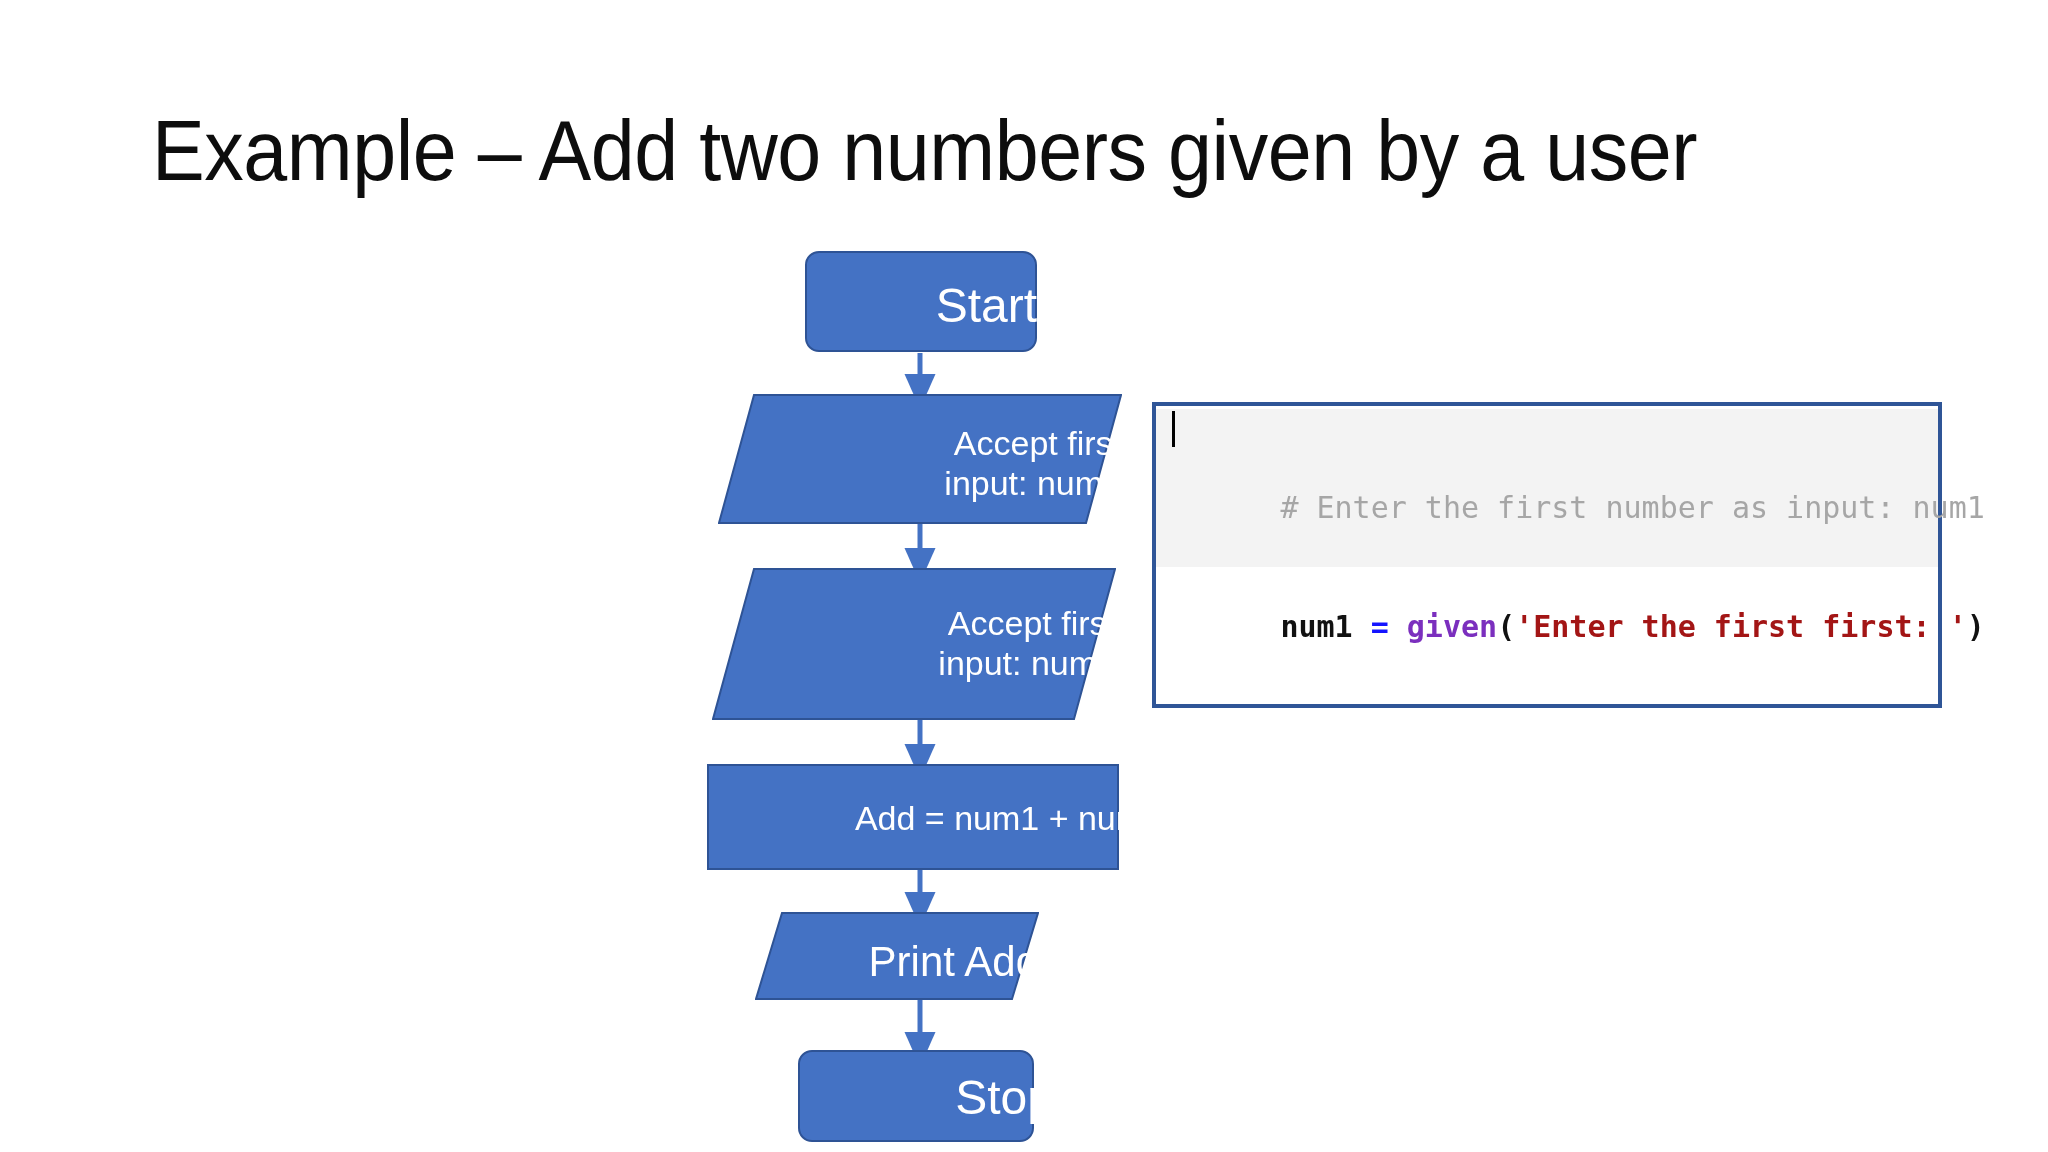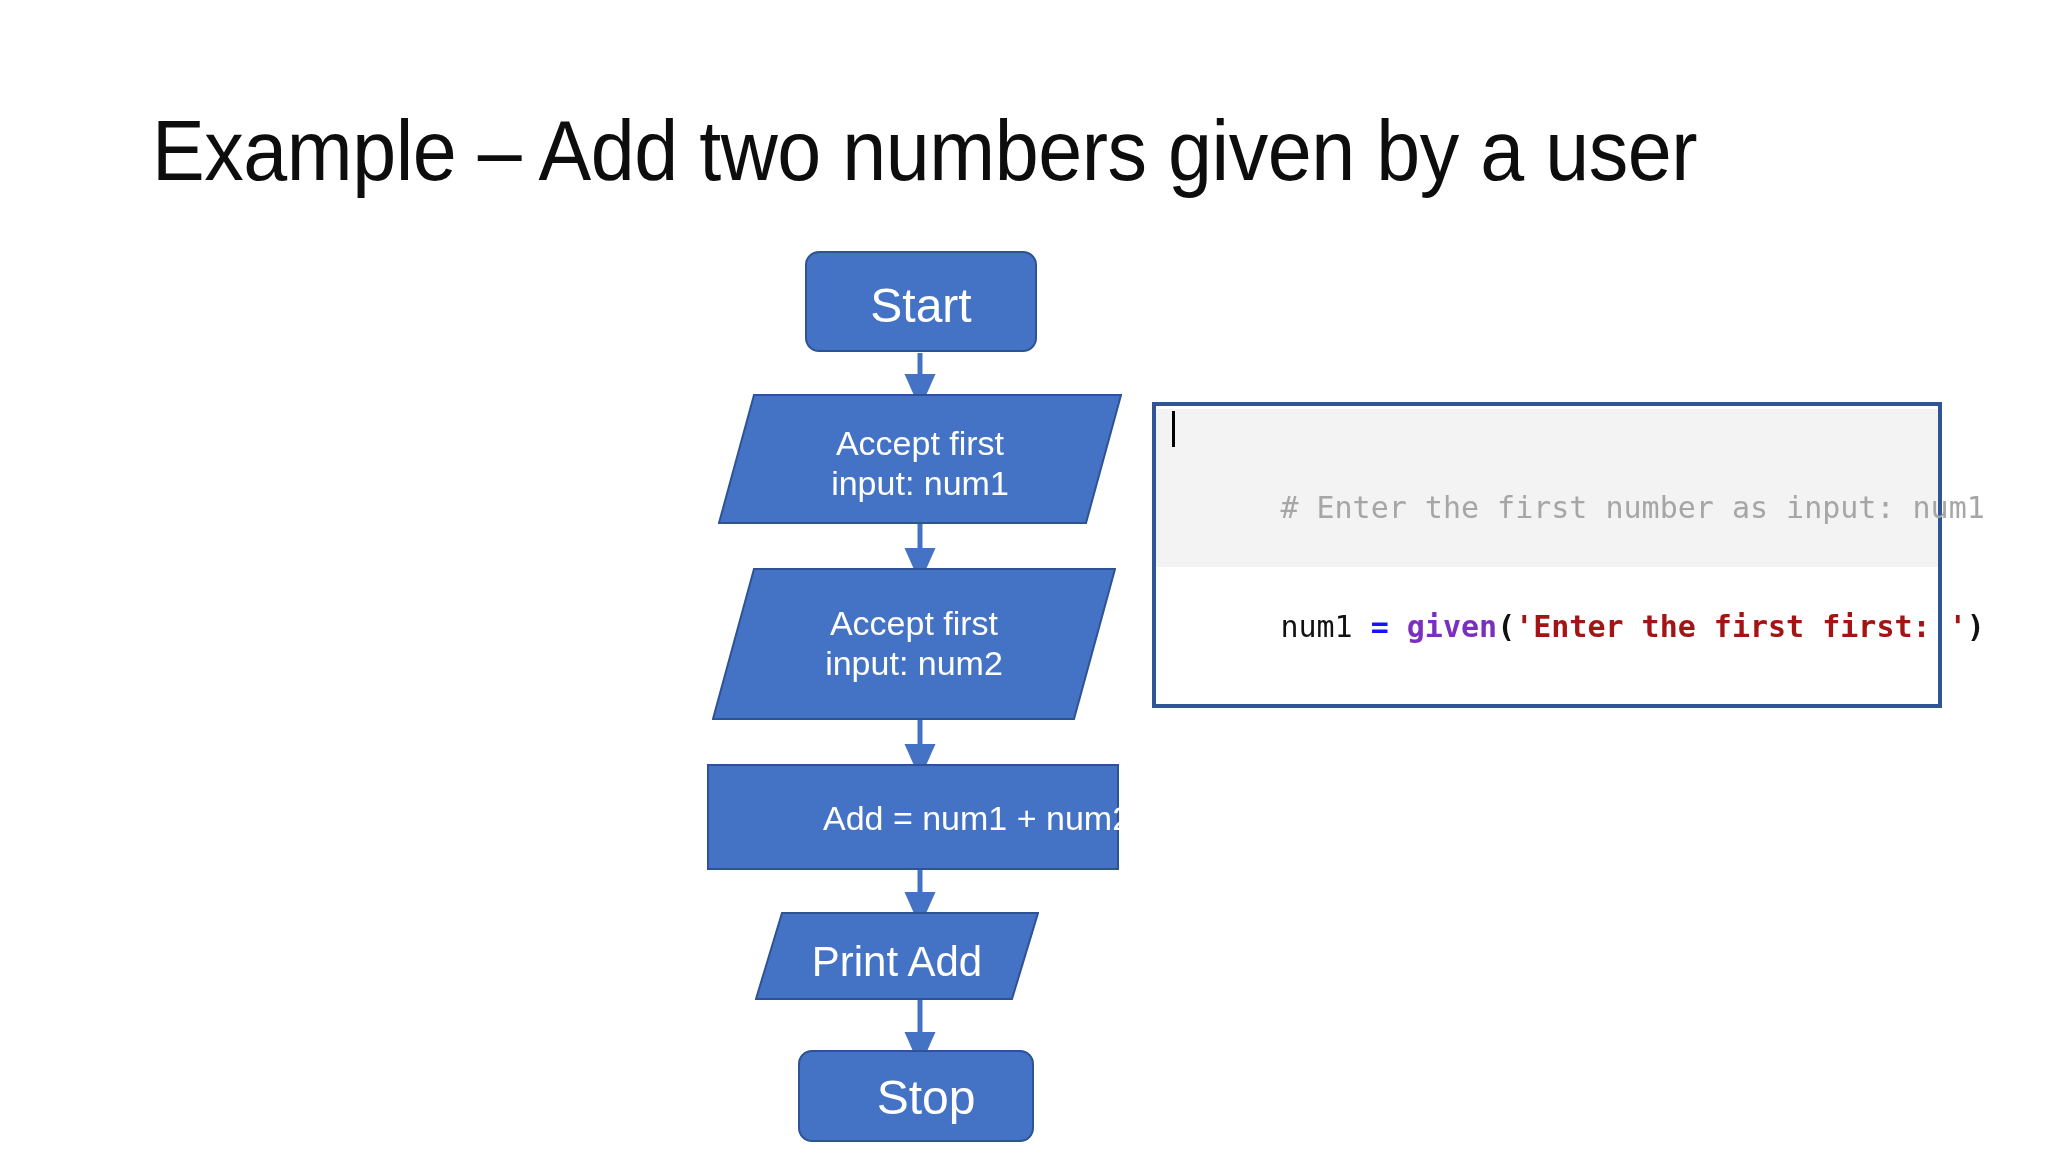--- a/index.html
+++ b/index.html
@@ -43,21 +43,21 @@
     left: 0;
     top: 0;
     width: 2048px;
     height: 1152px;
     pointer-events: none;
   }
   #flowchart .node-label {
     position: absolute;
     color: #ffffff;
     font-family: "Liberation Sans", sans-serif;
-    text-align: center;
+    text-align: right;
     line-height: 1.18;
     pointer-events: none;
     user-select: none;
     white-space: pre-line;
   }
 
   .fc-shape {
     position: absolute;
     pointer-events: auto;
     cursor: default;
@@ -107,21 +107,21 @@
   }
   #code-block .caret {
     position: absolute;
     left: 16px;
     top: 2px;
     width: 3px;
     height: 36px;
     background: #000000;
   }
   .tok-comment  { color: #a6a6a6; }
-  .tok-plain    { color: #111111; font-weight: normal; }
+  .tok-plain    { color: #111111; font-weight: bold; }
   .tok-op       { color: #1414ff; font-weight: bold; }
   .tok-func     { color: #7b2fbe; font-weight: bold; }
   .tok-punct    { color: #111111; font-weight: bold; }
   .tok-string   { color: #a31515; font-weight: bold; }
 </style>
 </head>
 <body>
 
 <div id="slide">
 
@@ -156,21 +156,21 @@
     <div class="node-label label-md" style="left:718px; top:423px; width:404px;">Accept first
 input: num1</div>
 
     <svg class="fc-shape" style="left:712px; top:568px; width:404px; height:152px;" width="404" height="152" viewBox="0 0 404 152">
       <polygon points="42,1 403,1 362,151 1,151" fill="#4472C4" stroke="#2E5395" stroke-width="2"></polygon>
     </svg>
     <div class="node-label label-md" style="left:712px; top:603px; width:404px;">Accept first
 input: num2</div>
 
     <div class="fc-shape process" style="left:707px; top:764px; width:412px; height:106px;"></div>
-    <div class="node-label label-md" style="left:707px; top:798px; width:456px;padding-left:42px;">Add = num1 + num2</div>
+    <div class="node-label label-md" style="left:707px; top:798px; width:456px;">Add = num1 + num2</div>
 
     <svg class="fc-shape" style="left:755px; top:912px; width:284px; height:88px;" width="284" height="88" viewBox="0 0 284 88">
       <polygon points="27,1 283,1 257,87 1,87" fill="#4472C4" stroke="#2E5395" stroke-width="2"></polygon>
     </svg>
     <div class="node-label label-sm" style="left:755px; top:937px; width:284px;">Print Add</div>
 
     <div class="fc-shape terminator" style="left:798px; top:1050px; width:236px; height:92px;"></div>
     <div class="node-label label-lg" style="left:798px; top:1070px; width:256px;">Stop</div>
 
   </div>

